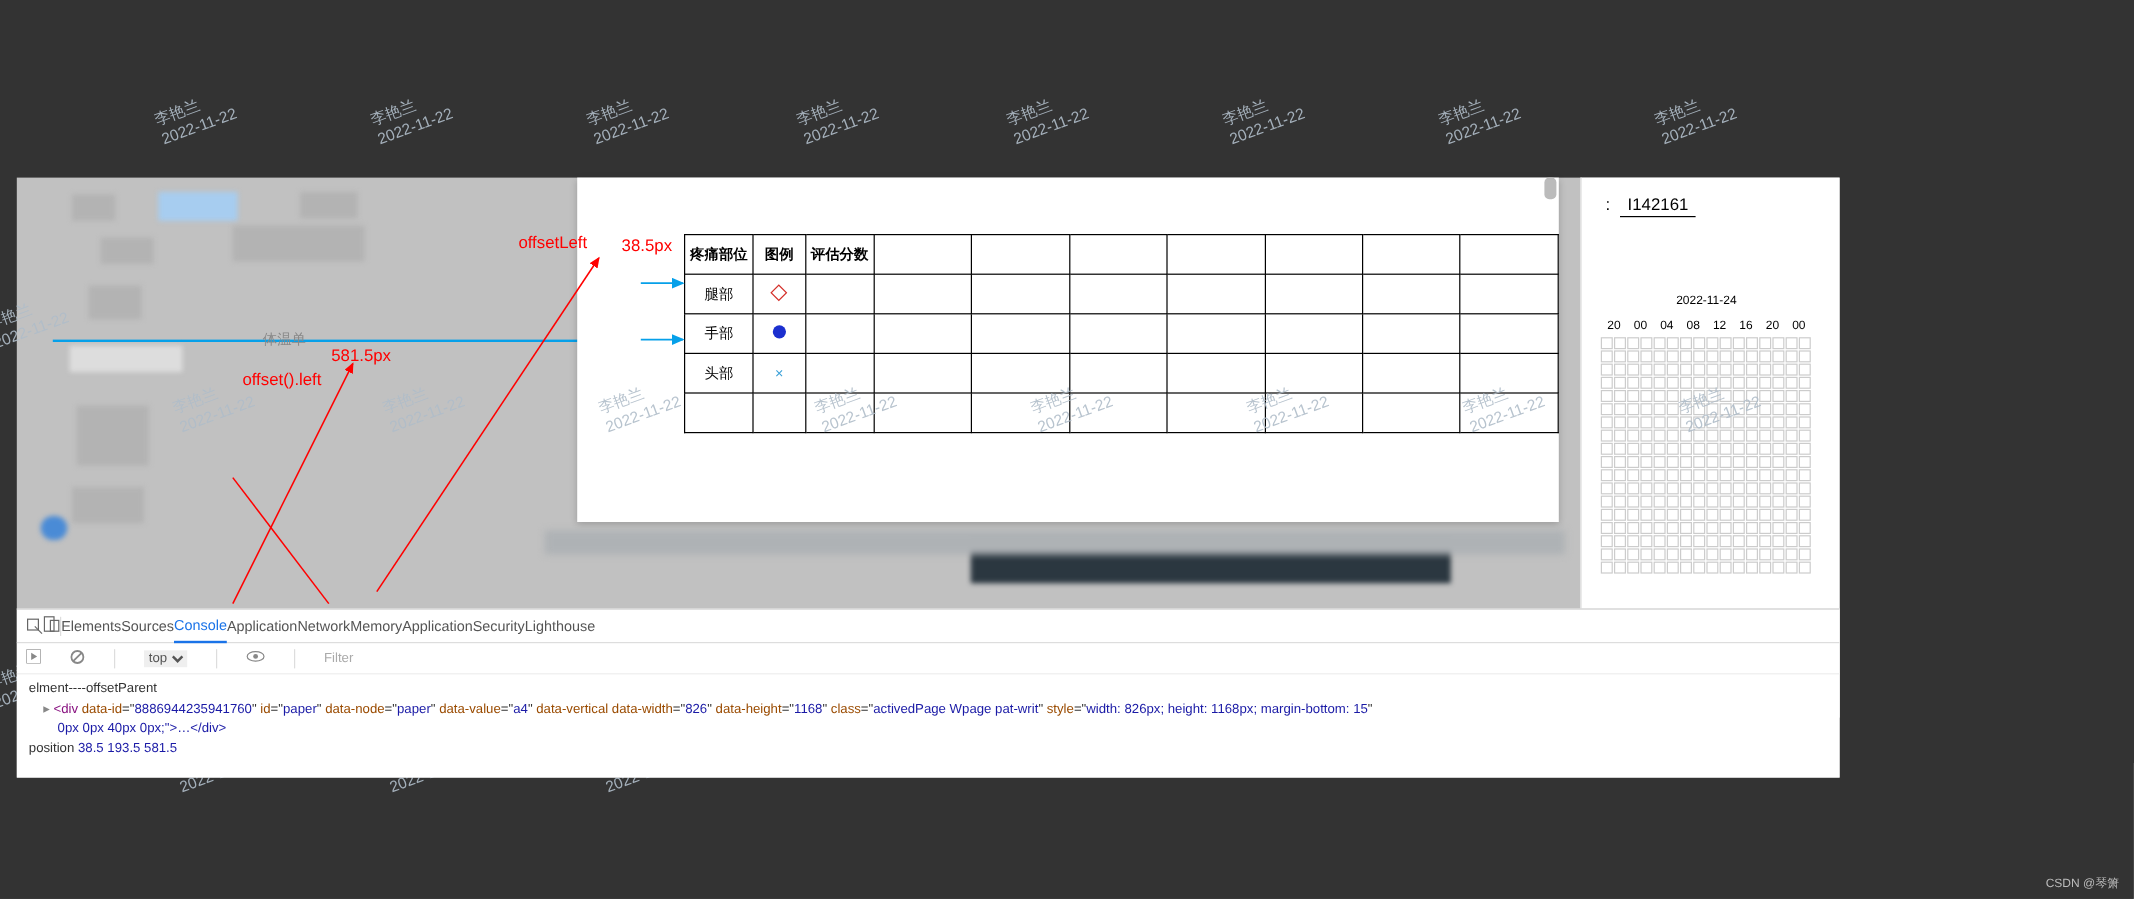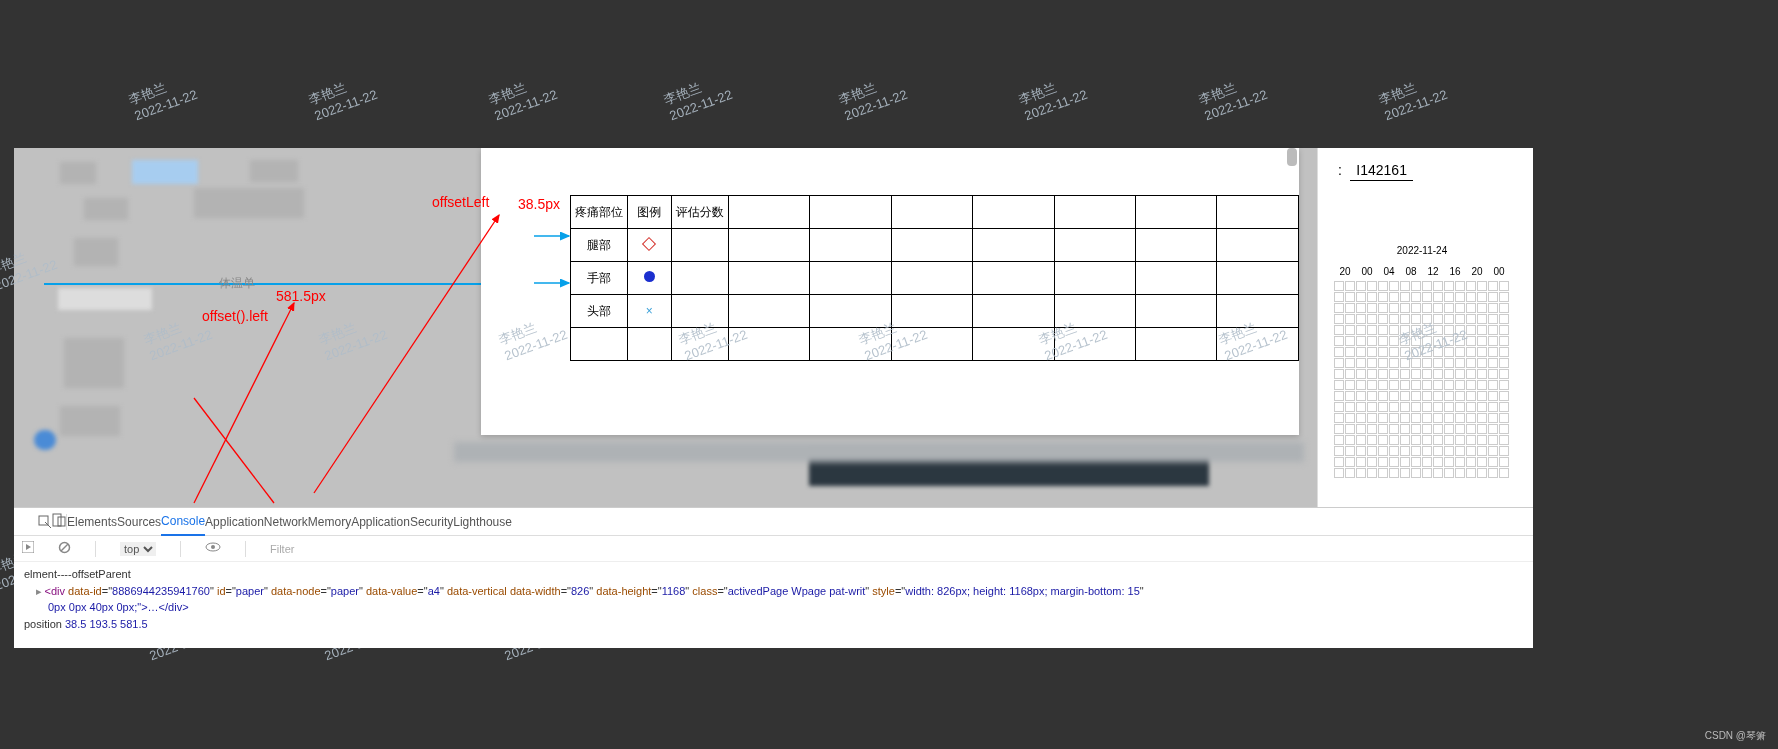--- a/index.html
+++ b/index.html
@@ -6,21 +6,21 @@
   html,body{width:1778px;height:749px;background:#333;overflow:hidden}
   .outer{position:absolute;left:14px;top:148px;width:1519px;height:500px;background:#c1c1c1}
   .wm{position:absolute;color:#b0bdc9;font-size:13px;pointer-events:none;transform:rotate(-20deg);opacity:.9}
   .wm .n{display:block}
   
   .blk{position:absolute;background:#b3b3b3}
   
   .paper{position:absolute;left:467px;top:0;width:818px;height:287px;background:#fff;box-shadow:0 2px 6px rgba(0,0,0,.2)}
   .tbl{position:absolute;left:89px;top:47px;border-collapse:collapse;font-size:12px}
   .tbl th,.tbl td{border:1px solid #000;padding:0;text-align:center;height:33px}
-  .tbl th{background:#fff;font-weight:normal}
+  .tbl th{background:#fff;font-weight:bold}
   .tbl th.c0{width:58px}
   .tbl th.c1{width:44px}
   .tbl th.c2{width:58px}
   .tbl th.cw{width:83px}
   .legend-o{width:10px;height:10px;border:1.5px solid #d4302a;transform:rotate(45deg);display:inline-block}
   .legend-d{width:11px;height:11px;background:#1b2fcf;border-radius:50%;display:inline-block}
   .legend-x{color:#3aa0d8;font-size:12px}
   .blur-btn{position:absolute;filter:blur(3px)}
   .bb1{left:830px;top:374px;width:100px;height:30px;background:#b9d4ef}
   .bb2{left:960px;top:370px;width:135px;height:34px;background:#2a8de8}
@@ -33,21 +33,21 @@
   .grid .hrs span{display:inline-block;width:22px;text-align:center}
   .grid .cells{margin-top:4px}
   .grid .row{height:11px}
   .grid .row span{display:inline-block;width:10px;height:10px;border:1px solid #ccc;margin-right:1px}
   .scroll{position:absolute;right:2px;top:0;width:10px;height:18px;background:#bbb;border-radius:4px}
   
   .svg-ann{position:absolute;left:0;top:0;pointer-events:none}
   .ann-txt{position:absolute;color:#f00;font-size:14px}
   
   .dev{position:absolute;left:14px;top:507px;width:1519px;height:141px;background:#fff;border-top:1px solid #ccc;font-size:12px}
-  .tabs{height:28px;border-bottom:1px solid #ddd;display:flex;align-items:center;padding:0 24px;color:#555}
+  .tabs{height:28px;border-bottom:1px solid #ddd;display:flex;align-items:center;padding:0 8px;color:#555}
   .tabs .t{cursor:pointer}
   .tabs .t.active{color:#1a73e8;border-bottom:2px solid #1a73e8;padding-bottom:6px;margin-bottom:-7px}
   .ctrlbar{height:26px;border-bottom:1px solid #eee;display:flex;align-items:center;padding:0 8px;gap:24px;color:#666}
   .ctrlbar .sep{width:1px;height:16px;background:#ddd}
   .ctrlbar select{border:none;font-size:11px;color:#555}
   .ctrlbar input{border:none;outline:none;font-size:11px;width:90px;color:#999}
   .ctrlbar input::placeholder{color:#aaa}
   .log{padding:4px 10px;font-family:Menlo,Consolas,monospace;font-size:11px;color:#333;line-height:1.5}
   .log .ln2{padding-left:12px}
   .html-attr{color:#9a4b00}

